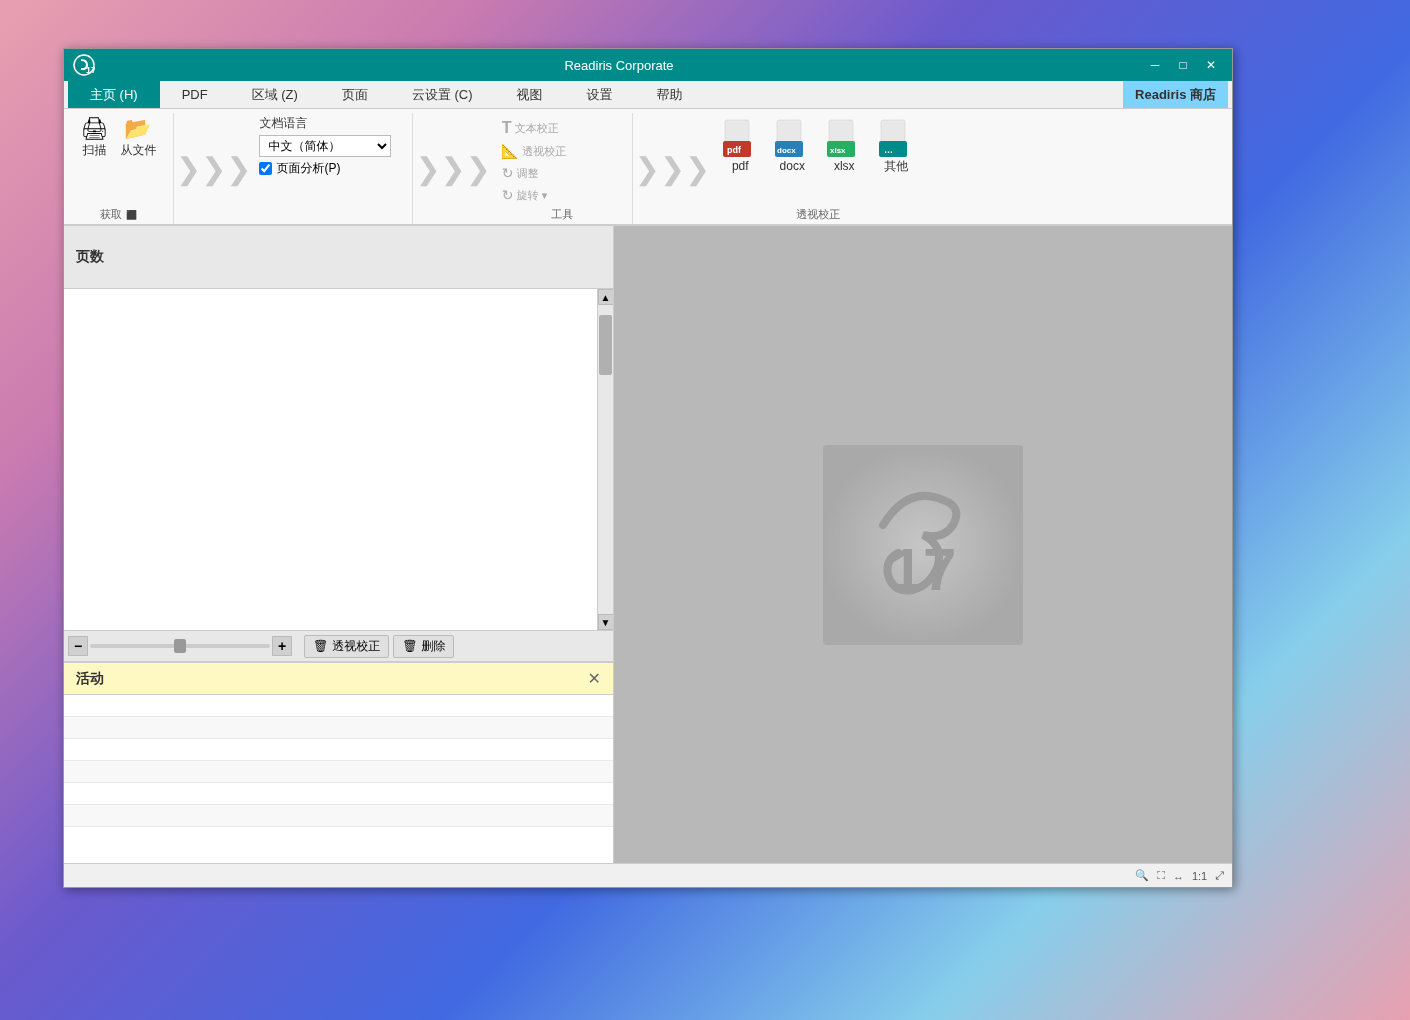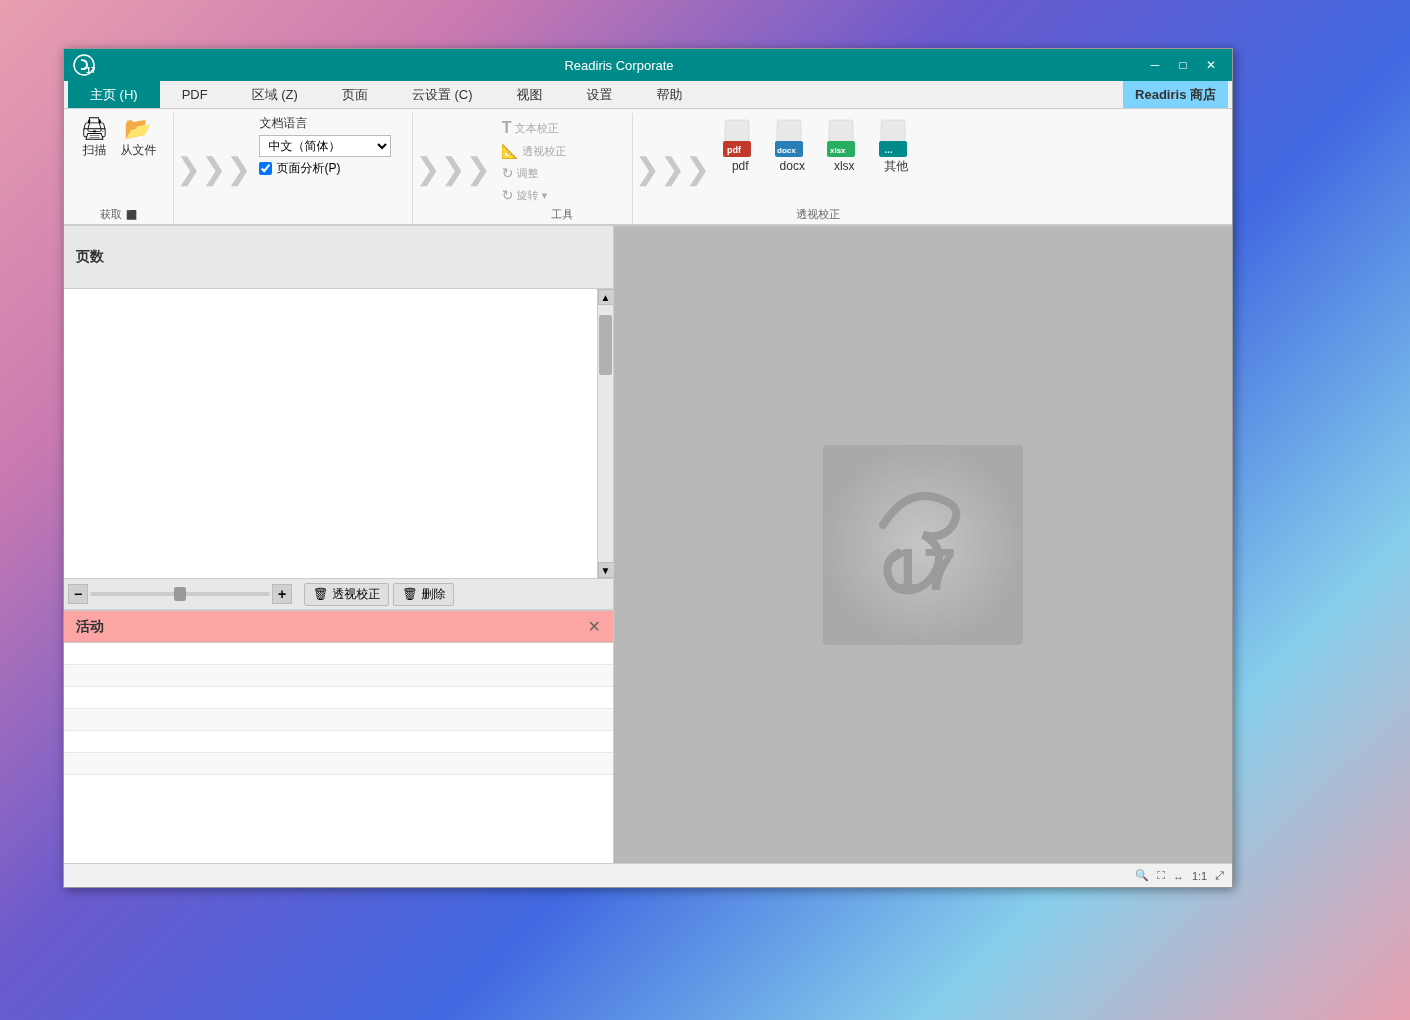--- a/index.html
+++ b/index.html
@@ -272,24 +272,24 @@
       padding: 2px 8px;
       background: #e0e0e0;
       border: 1px solid #bbb;
       font-size: 12px;
       cursor: pointer;
       border-radius: 2px;
     }
 
     
     .activity-section {
-      height: 252px;
-      display: flex;
-      flex-direction: column;
-      background: #fca5a5;
+      height: 200px;
+      display: flex;
+      flex-direction: column;
+      background: #fef9c3;
     }
     .activity-header {
       display: flex;
       align-items: center;
       justify-content: space-between;
       padding: 6px 12px;
       font-size: 14px;
       font-weight: bold;
       color: #333;
       border-bottom: 1px solid #ccc;

